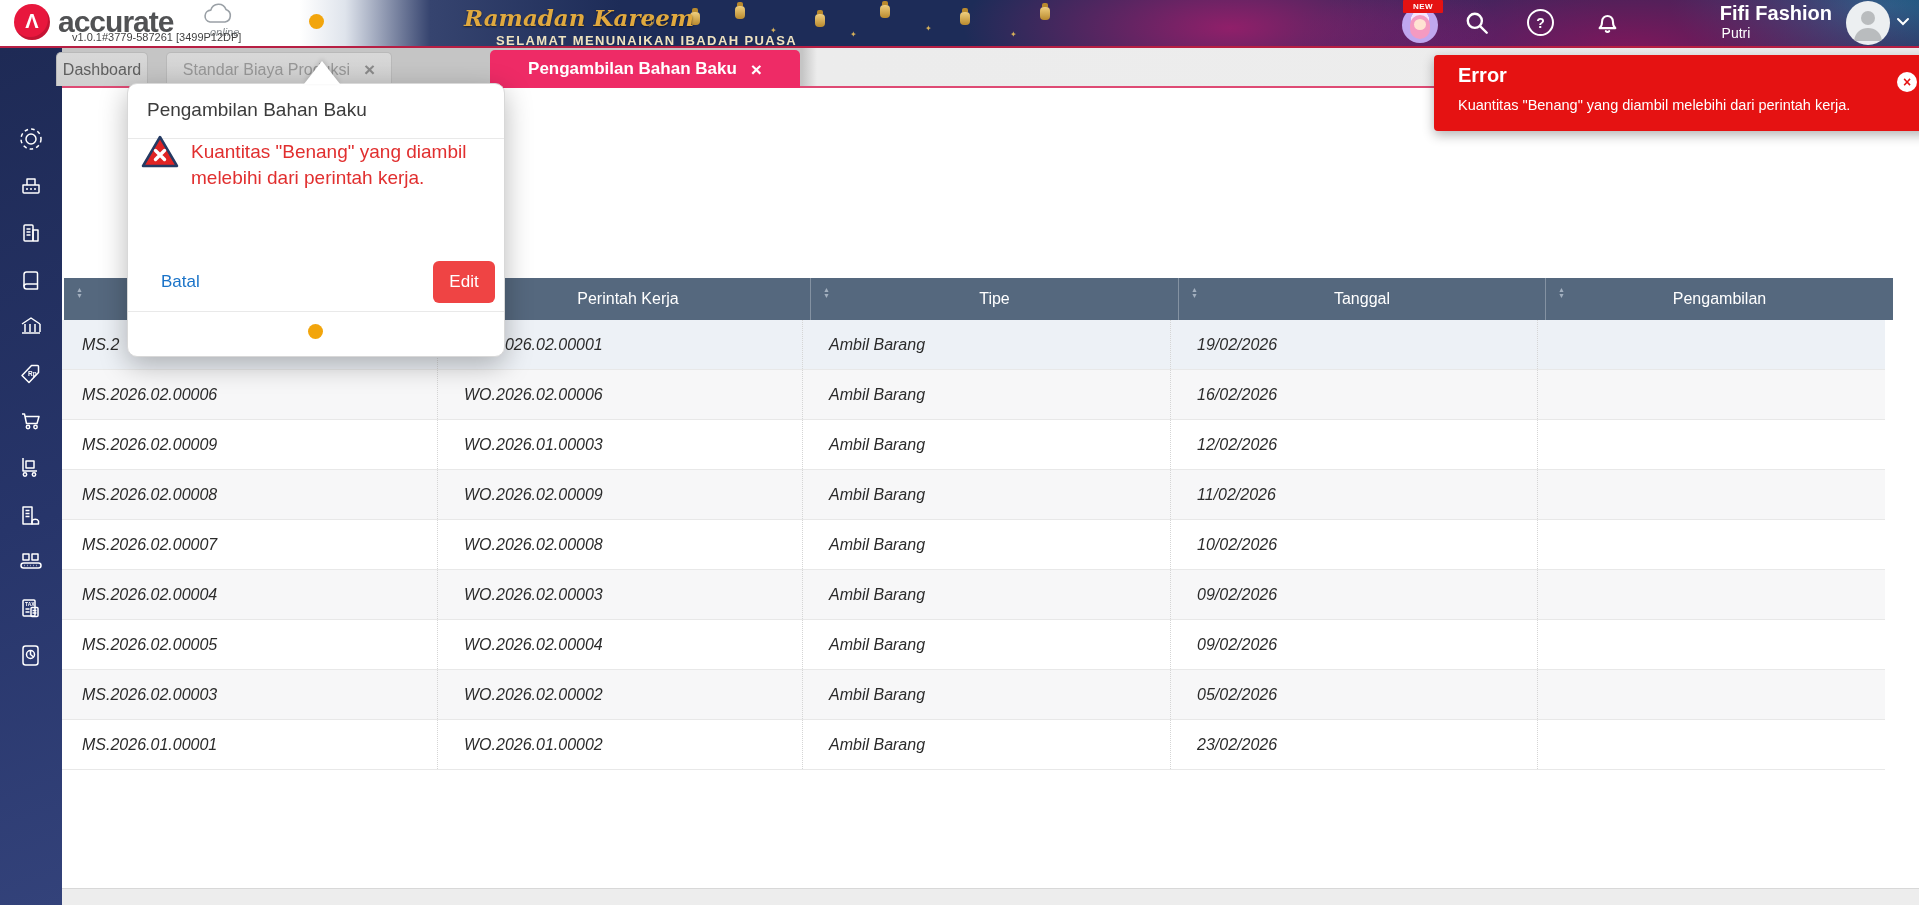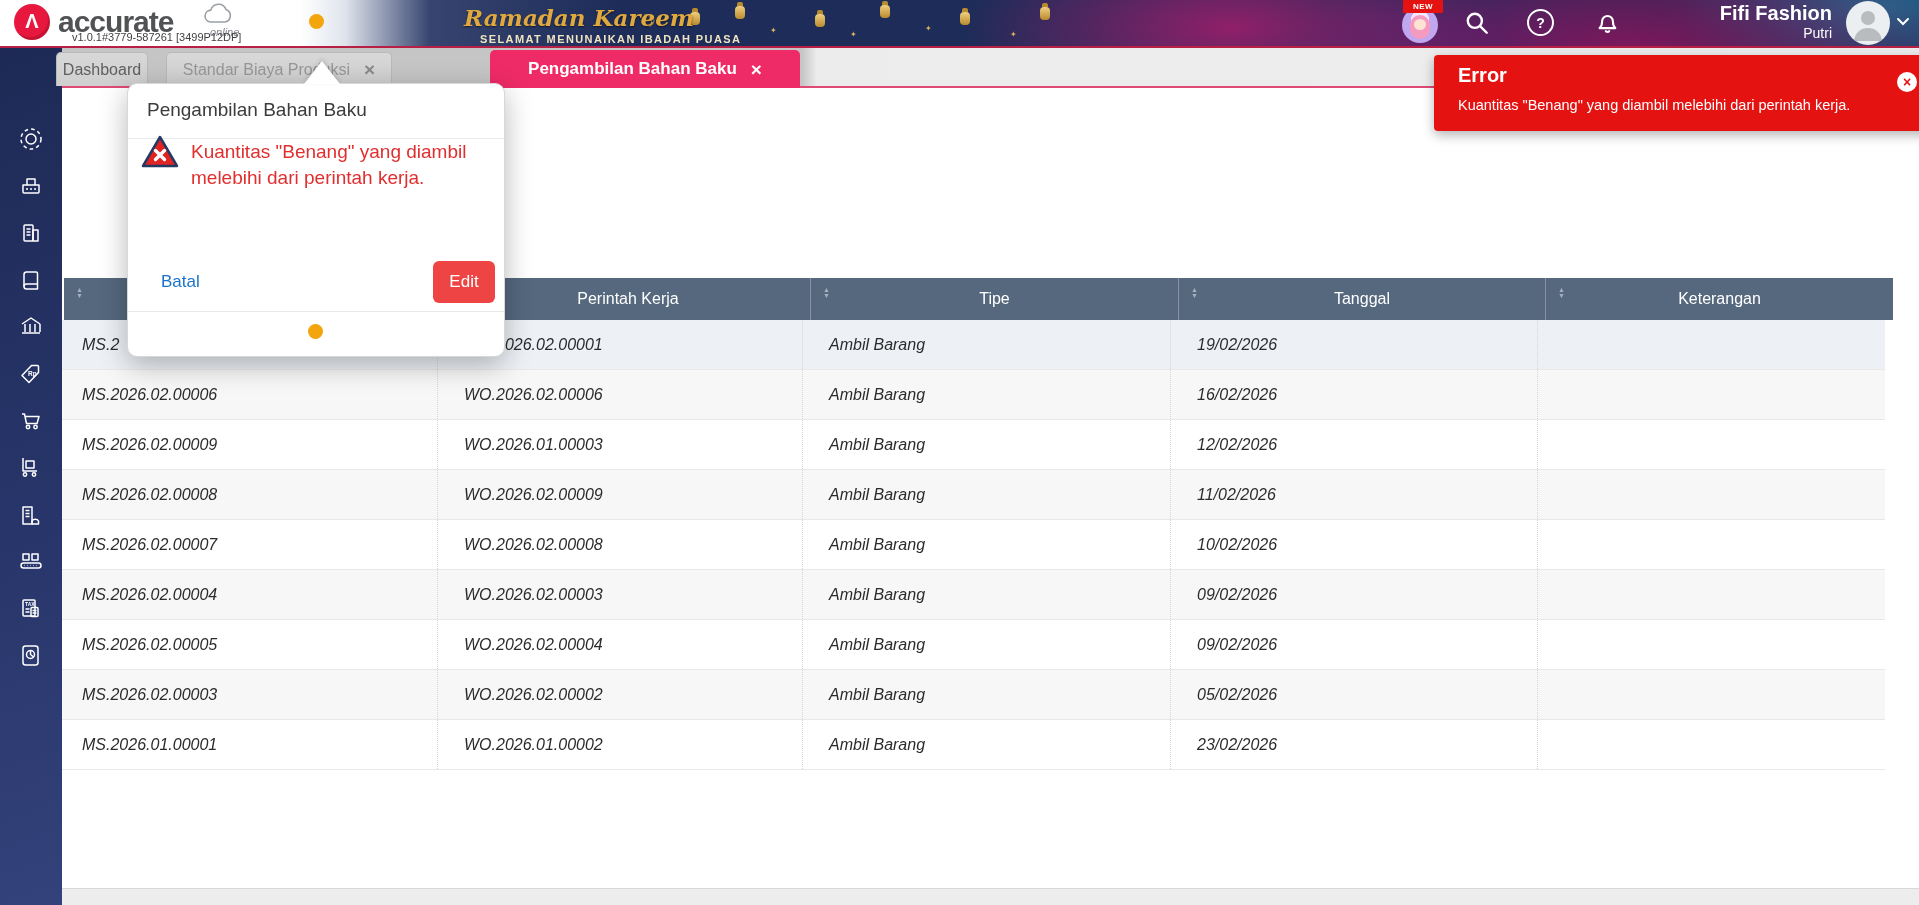--- a/index.html
+++ b/index.html
@@ -19,37 +19,37 @@
                box-shadow:inset -2px -3px 0 rgba(0,0,0,.15);}
   .logo-circle span{color:#fff;font-size:20px;font-weight:bold;transform:translateY(-1px);}
   .logo-text{font-size:30px;font-weight:bold;letter-spacing:-1px;color:#515254;margin-left:8px;}
   .logo-online{font-size:11px;font-style:italic;color:#82878c;position:absolute;left:210px;top:26px;}
   .cloud{position:absolute;left:200px;top:2px;}
   .version{position:absolute;left:72px;top:31px;font-size:11px;color:#3f3f3f;}
   .hdr-dot,.dlg-dot{width:15px;height:15px;border-radius:50%;}
   .hdr-dot{position:absolute;left:309px;top:14px;}
   .banner-title{position:absolute;left:464px;top:4px;font-family:"DejaVu Serif",serif;font-style:italic;font-weight:bold;
     font-size:23px;color:#e0a93f;text-shadow:0 1px 2px rgba(0,0,0,.55);white-space:nowrap;}
-  .banner-sub{position:absolute;left:480px;top:33px;font-size:11px;font-weight:bold;letter-spacing:1.4px;color:#efe3c0;white-space:nowrap;}
+  .banner-sub{position:absolute;left:496px;top:33px;font-size:13px;font-weight:bold;letter-spacing:1.4px;color:#efe3c0;white-space:nowrap;}
   .deco{position:absolute;left:0;top:0;width:100%;height:46px;pointer-events:none;}
   .lantern{position:absolute;width:10px;height:13px;border-radius:4px;background:linear-gradient(#f0cf7e,#b98a2e);box-shadow:0 -6px 0 -2px #b98a2e;}
   .sparkle{position:absolute;color:#d9b25a;font-size:8px;}
   .moon{position:absolute;color:#d9b25a;font-size:18px;transform:rotate(-25deg);}
   .hicon{position:absolute;display:flex;align-items:center;justify-content:center;}
   .help-circle{width:23px;height:23px;border-radius:50%;border:2px solid #fff;color:#fff;font-size:14px;font-weight:bold;
     display:flex;align-items:center;justify-content:center;}
   .new-avatar{position:absolute;left:1402px;top:7px;width:36px;height:36px;border-radius:50%;
     background:radial-gradient(circle at 50% 35%,#f6e7ff 0 30%,#c0a7ef 31% 100%);overflow:hidden;}
   .new-avatar .hair{position:absolute;left:8px;top:8px;width:20px;height:24px;border-radius:10px;background:#f49ac1;}
   .new-avatar .face{position:absolute;left:12px;top:12px;width:12px;height:11px;border-radius:50%;background:#ffe3d2;}
   .new-badge{position:absolute;left:1403px;top:0px;width:40px;height:13px;border-radius:1px;background:#e51212;color:#fff;
     font-size:8px;font-weight:bold;display:flex;align-items:center;justify-content:center;letter-spacing:.5px;z-index:11;}
   .user-block{position:absolute;left:1640px;top:2px;width:192px;text-align:right;color:#fff;line-height:1.1;}
   .user-name{font-size:20px;font-weight:600;}
-  .user-sub{font-size:14px;margin-top:2px;}
+  .user-sub{font-size:14px;margin-top:2px;text-align:center;}
   .avatar{position:absolute;left:1846px;top:1px;width:44px;height:44px;border-radius:50%;background:#eceff1;overflow:hidden;}
   .hdr-line{position:absolute;left:0;top:46px;width:1919px;height:2px;background:#b71f44;z-index:11;}
 
   
   .sidebar{position:absolute;left:0;top:48px;width:62px;height:857px;z-index:5;
     background:linear-gradient(160deg,#1e2a55 0%,#27356a 55%,#33427a 100%);}
   .sic{position:absolute;left:16px;width:30px;height:30px;cursor:pointer;}
 
   
   .tabstrip{position:absolute;left:62px;top:48px;width:1857px;height:38px;z-index:6;
@@ -345,21 +345,21 @@
           <i>▲</i>
           <i>▼</i>
         </span>
       <span>Tanggal</span>
     </div>
     <div class="th c5">
       <span class="sort">
           <i>▲</i>
           <i>▼</i>
         </span>
-      <span>Keterangan</span>
+      <span>Pengambilan</span>
     </div>
   </div>
 
   <div class="tbody">
       <div class="trow sel">
         <div class="tcell c1">MS.2</div>
         <div class="tcell c2">WO.2026.02.00001</div>
         <div class="tcell c3">Ambil Barang</div>
         <div class="tcell c4">19/02/2026</div>
         <div class="tcell c5"></div>

